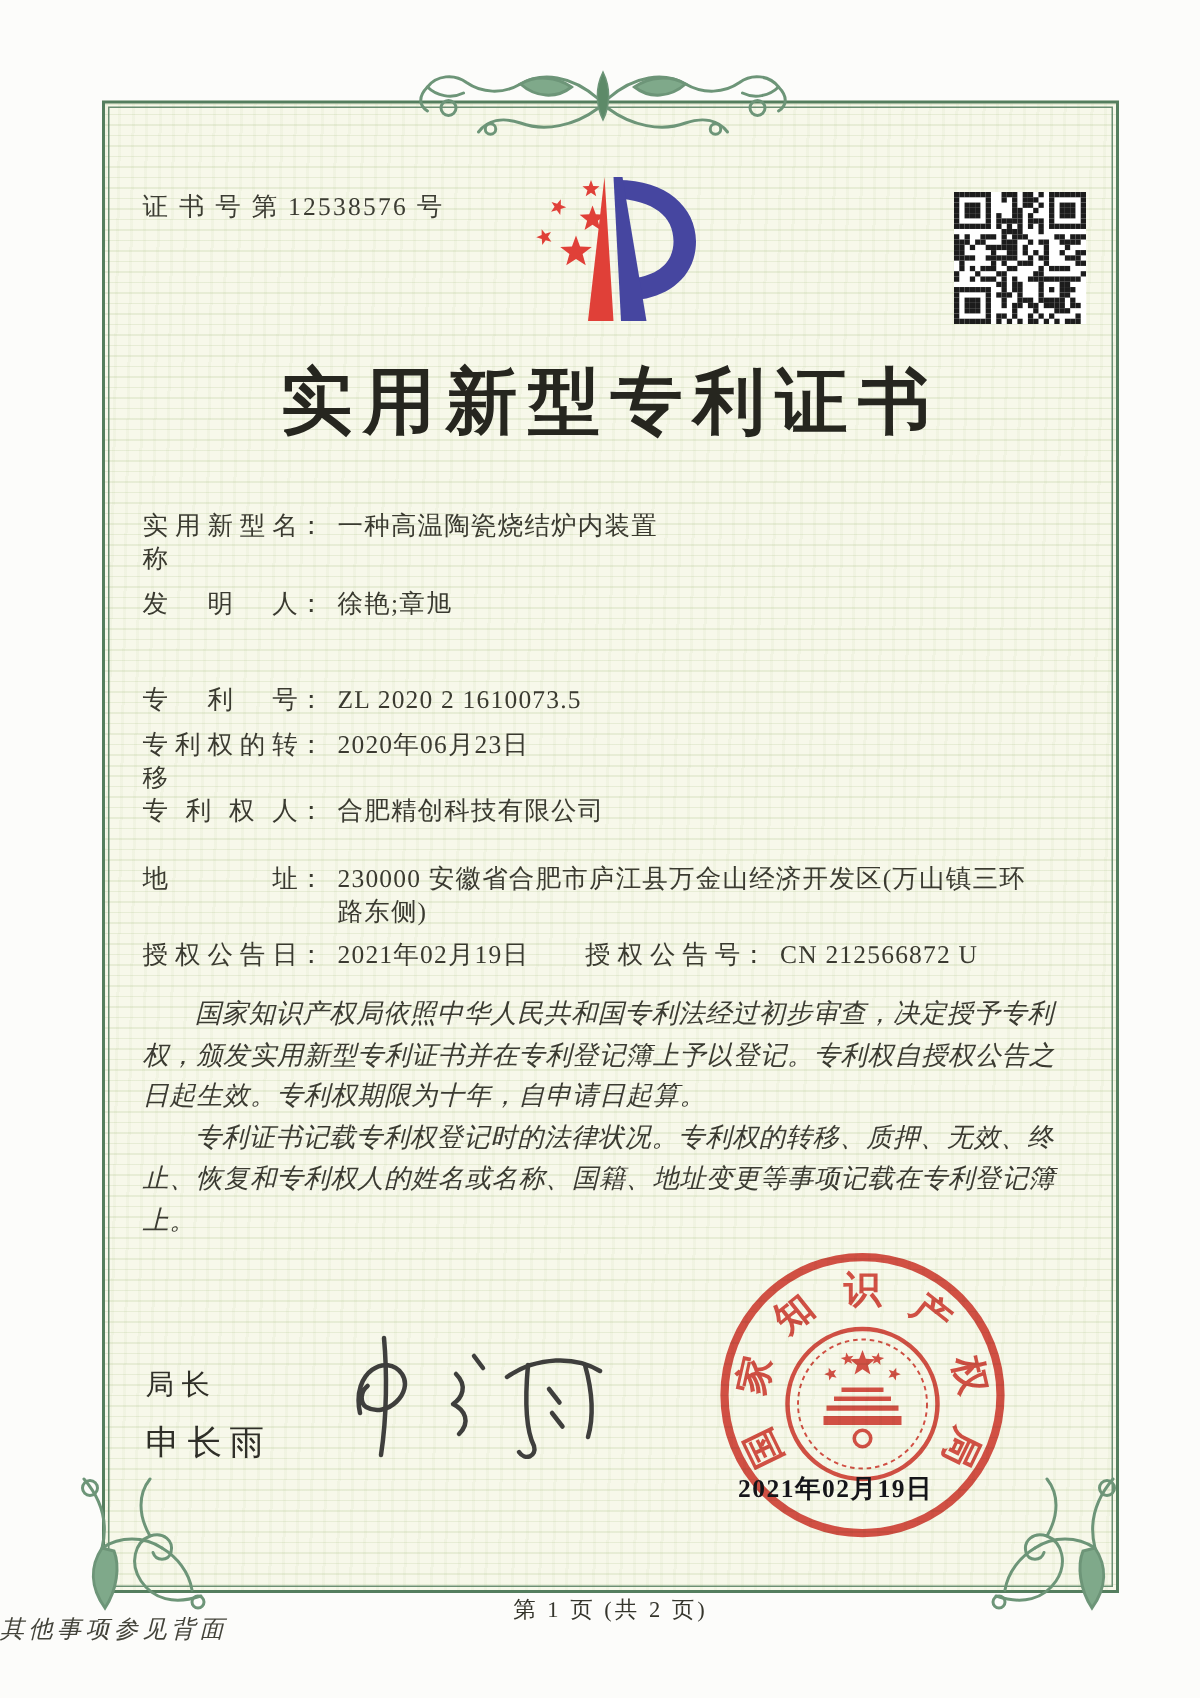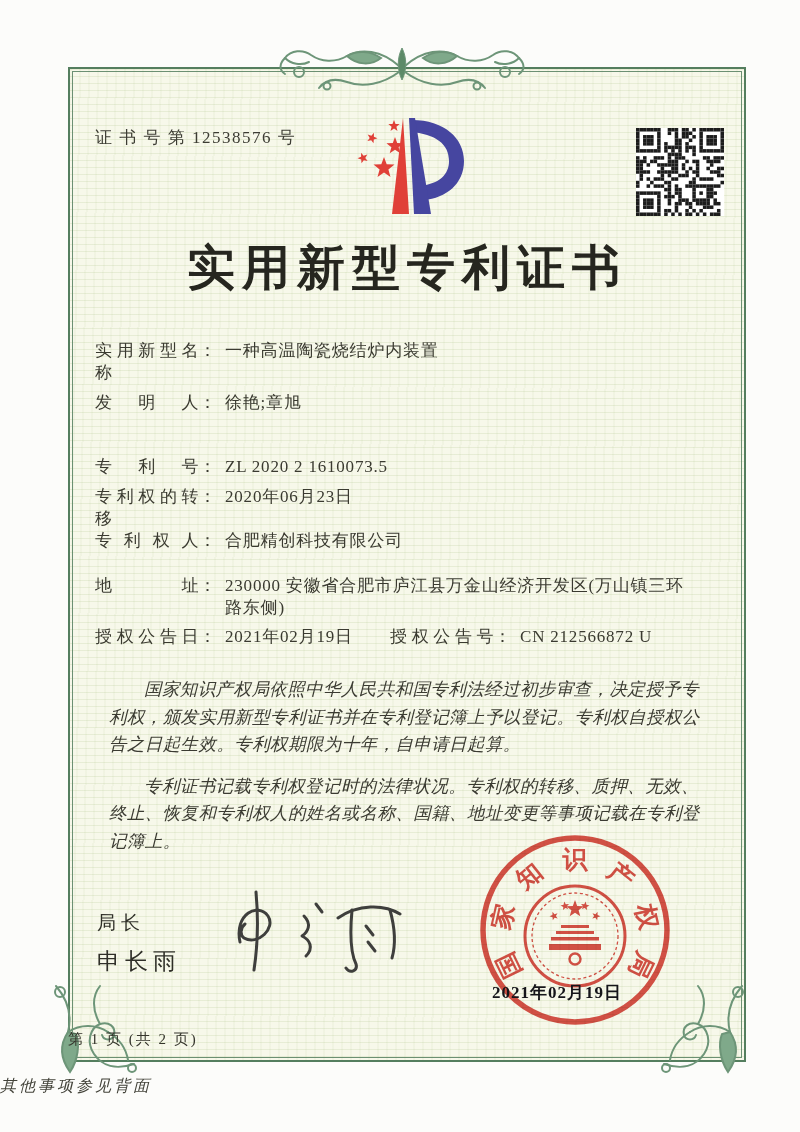--- a/index.html
+++ b/index.html
@@ -44,35 +44,35 @@
   .row .colon{flex:none;margin-right:9px;}
   .row .val{flex:1;letter-spacing:.8px;}
   .row .val.nowrap{flex:none;}
   .row-address .val{max-width:472px;font-family:Liberation Serif, serif;}
   .grant2{position:absolute;left:295px;top:0;display:flex;justify-content:flex-end;}
   .grant2 .lab{width:104px;}
   .paras{
     position:absolute;left:95px;top:662px;width:620px;
     font-size:17.5px;line-height:27.5px;font-style:italic;color:#3b3b32;letter-spacing:.4px;
   }
-  .paras p{margin:14px;text-indent:2em;}
+  .paras p{margin:0;text-indent:2em;}
   .signer-title{position:absolute;left:97px;top:910px;font-size:19px;letter-spacing:5px;color:#2f2f28;}
   .signer-name{position:absolute;left:97px;top:946px;font-size:23px;letter-spacing:5px;color:#2f2f28;}
   .signature{position:absolute;left:212px;top:878px;opacity:.88;}
   .seal{position:absolute;left:478px;top:833px;mix-blend-mode:multiply;opacity:.92;}
   .seal text{
     fill:var(--seal-red);font-size:25px;font-weight:600;text-anchor:middle;dominant-baseline:middle;
     font-family:"Liberation Serif","DejaVu Serif",serif;
   }
   .seal-date{
     position:absolute;left:492px;top:981px;z-index:5;font-size:17px;font-weight:600;
     letter-spacing:1px;color:#15151a;
   }
   .page-info{
-    position:absolute;left:68px;width:678px;top:1030px;
+    position:absolute;left:68px;width:678px;top:1064px;text-align:center;
     font-size:15px;letter-spacing:2px;color:#35352c;
   }
   .back-note{
     position:absolute;left:0;width:658px;top:1076px;text-align:left;
     font-size:16px;font-style:italic;letter-spacing:3px;color:#43433a;
   }
   .orn-top{position:absolute;left:277px;top:42px;}
   .orn-bl{position:absolute;left:46px;top:980px;}
   .orn-br{position:absolute;left:657px;top:980px;transform:scaleX(-1);}
   .orn{color:var(--orn-green);}

